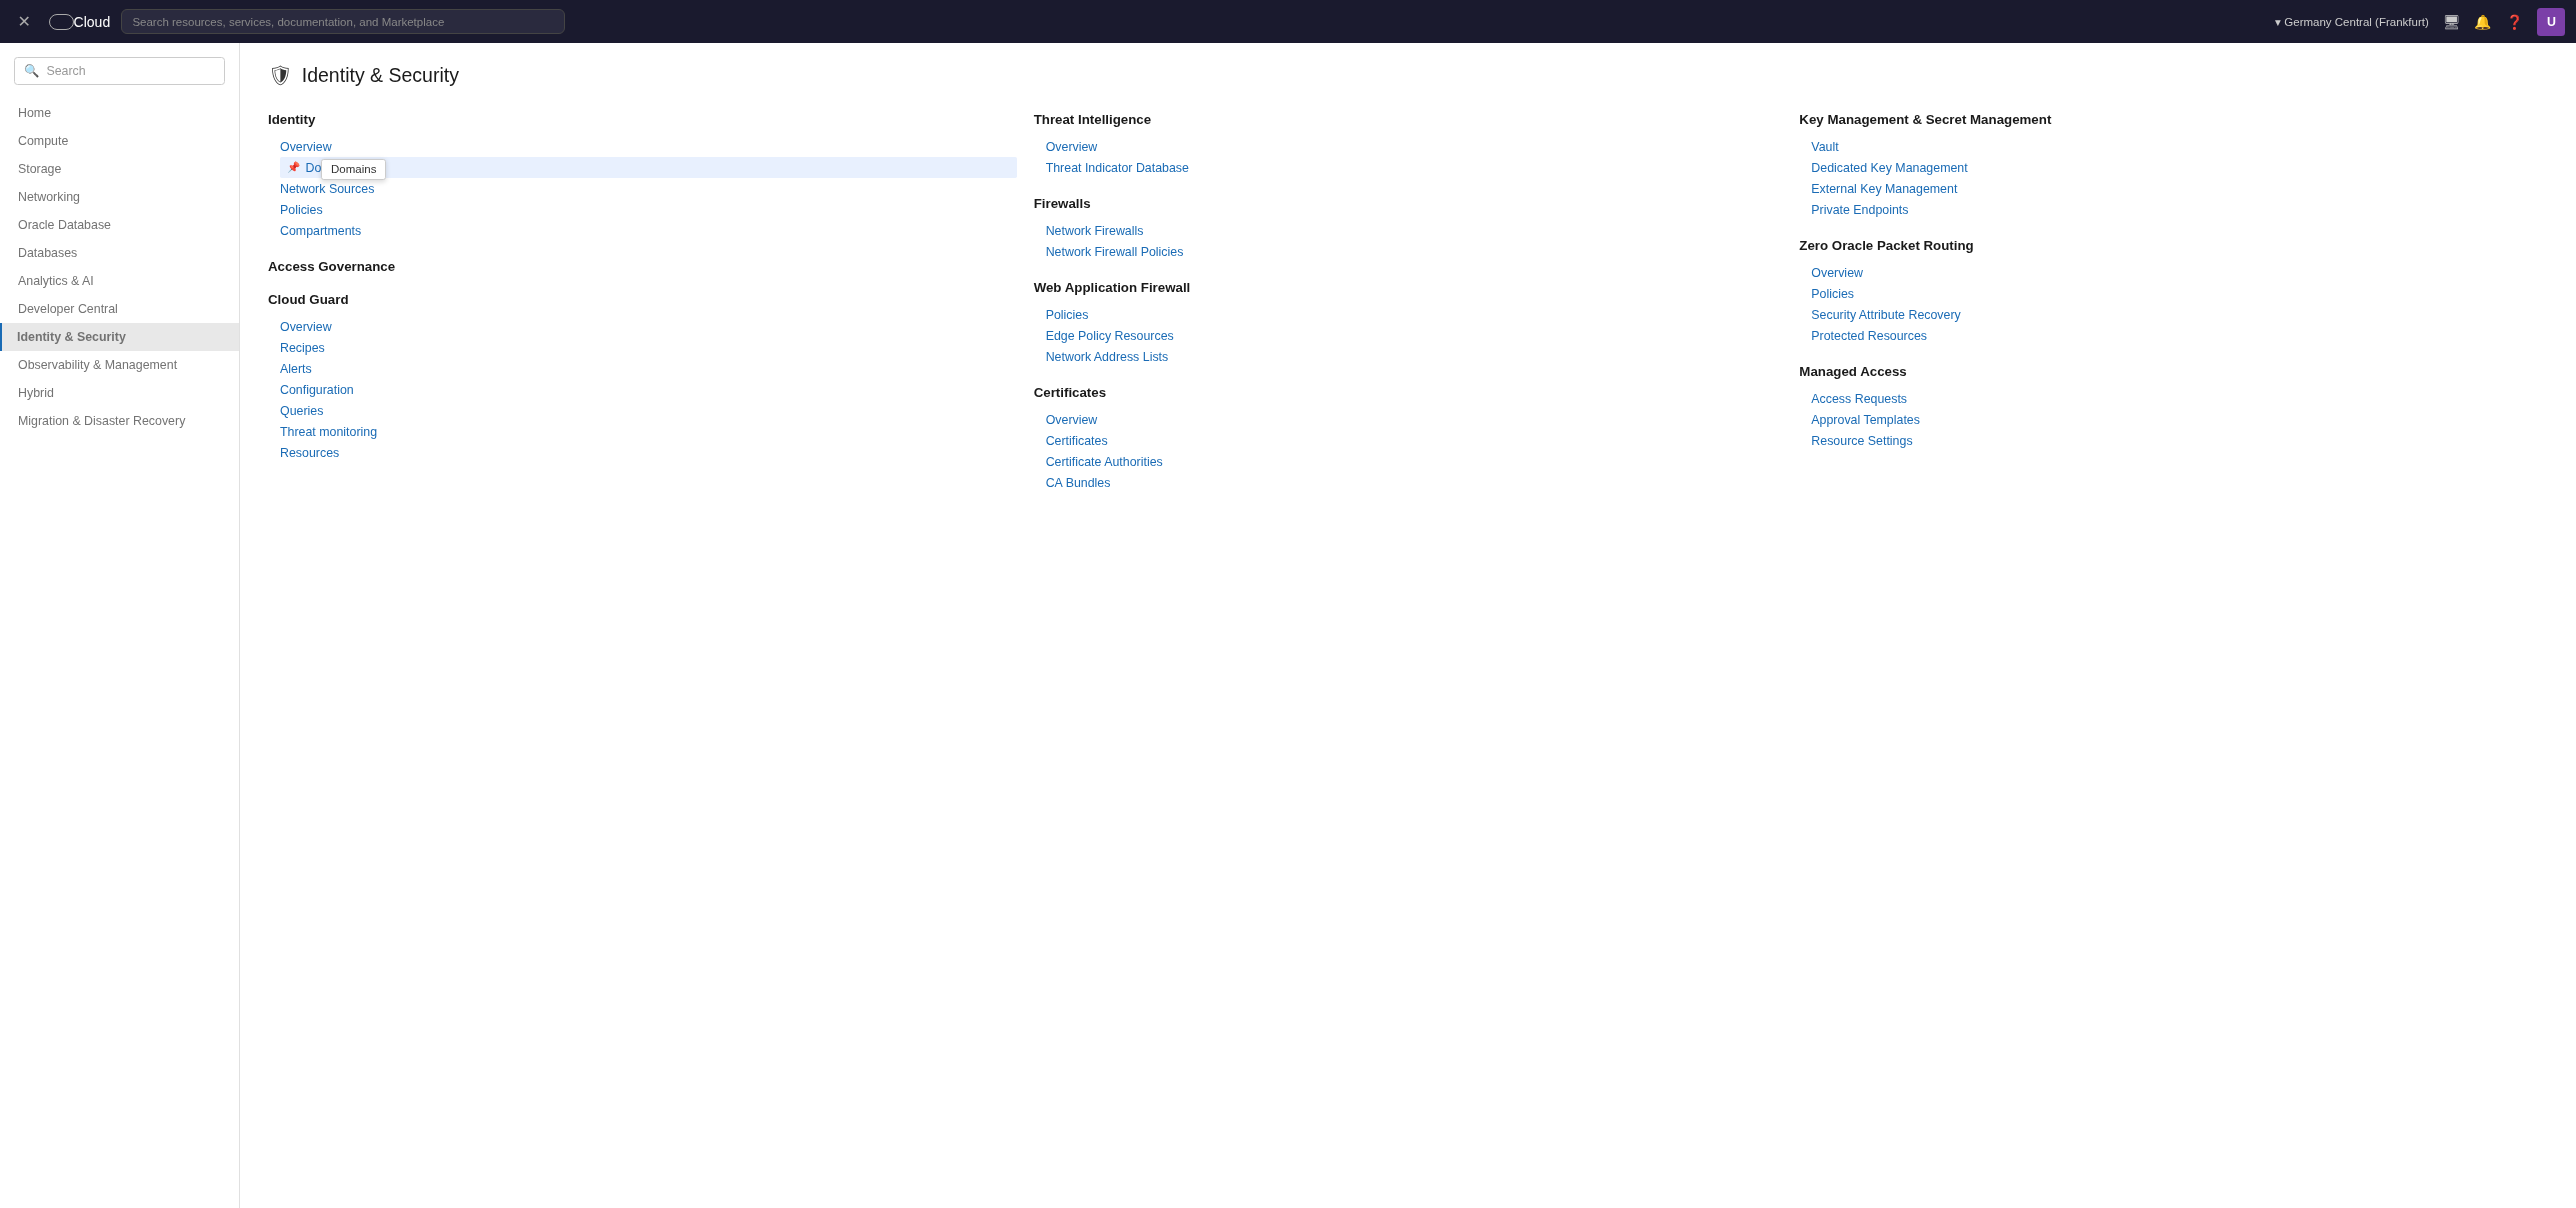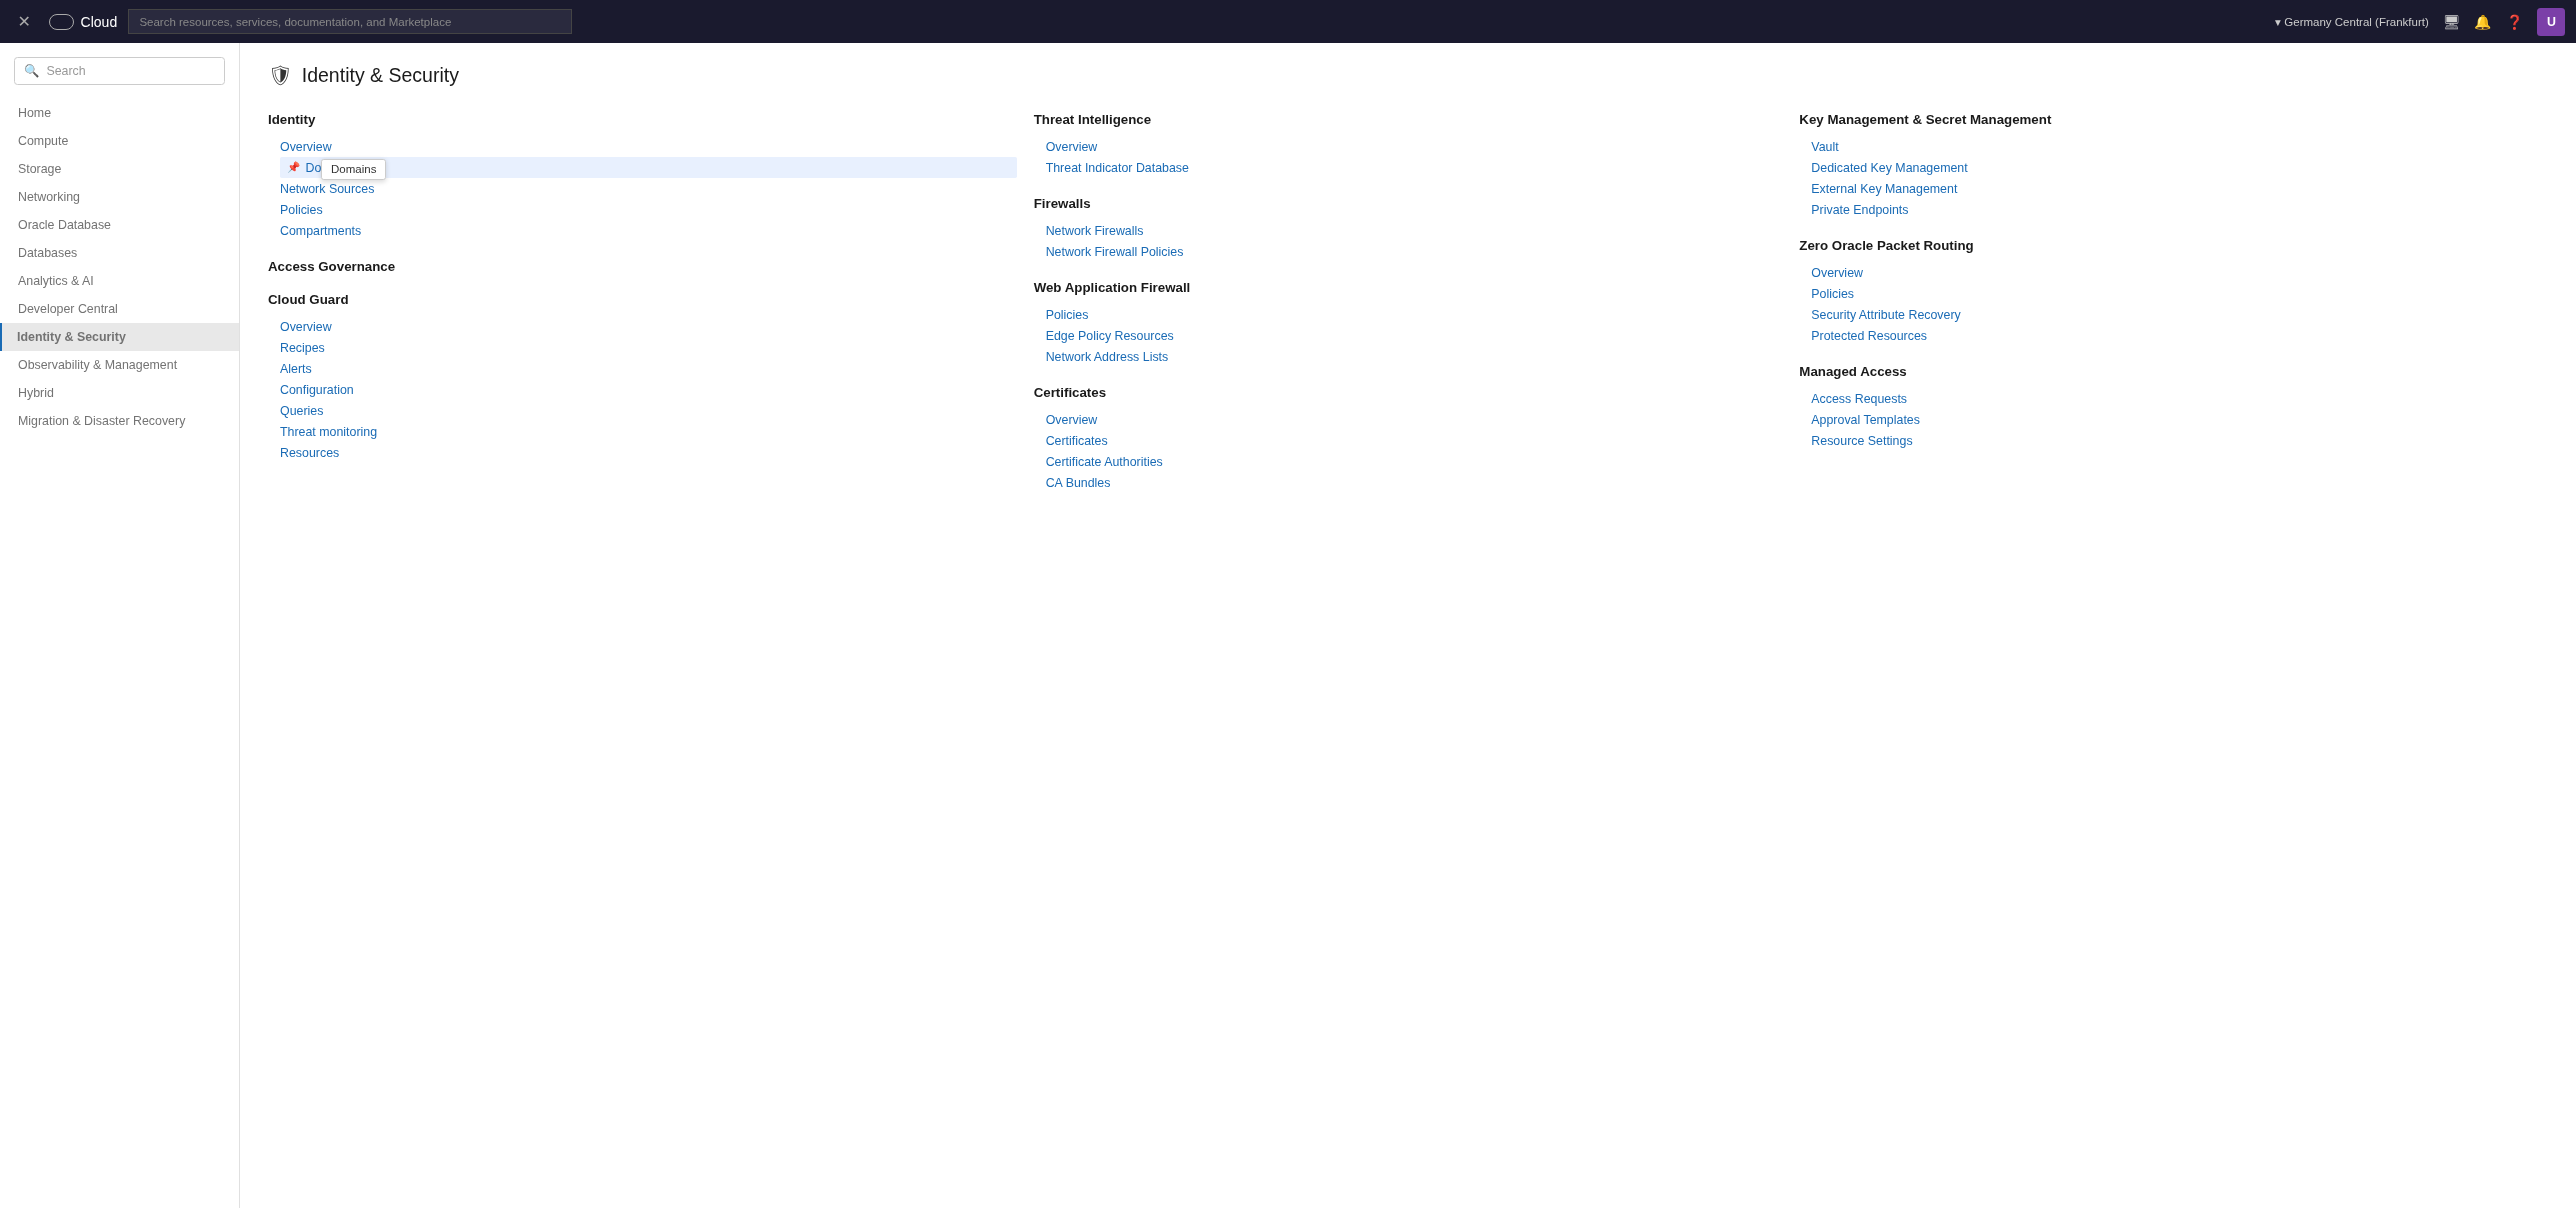--- a/index.html
+++ b/index.html
@@ -21,38 +21,37 @@
     }
     .topbar-close {
       color: #aaa;
       font-size: 16px;
       cursor: pointer;
       padding: 3.5px 7px;
     }
     .topbar-logo {
       display: flex;
       align-items: center;
-      gap: 7px;
       color: #fff;
       font-size: 14px;
       font-weight: 500;
     }
     .logo-icon {
       width: 25px;
       height: 16px;
       border: 1.8px solid #aaa;
       border-radius: 9px;
       display: inline-block;
     }
     .topbar-search {
       flex: 1;
       max-width: 444px;
       background: #2a2a3e;
       border: 0.9px solid #444;
-      border-radius: 0;
+      border-radius: 6px;
       color: #ccc;
       padding: 5.3px 10.6px;
       font-size: 11.5px;
       outline: none;
     }
     .topbar-search::placeholder { color: #888; }
     .topbar-right {
       margin-left: auto;
       display: flex;
       align-items: center;

